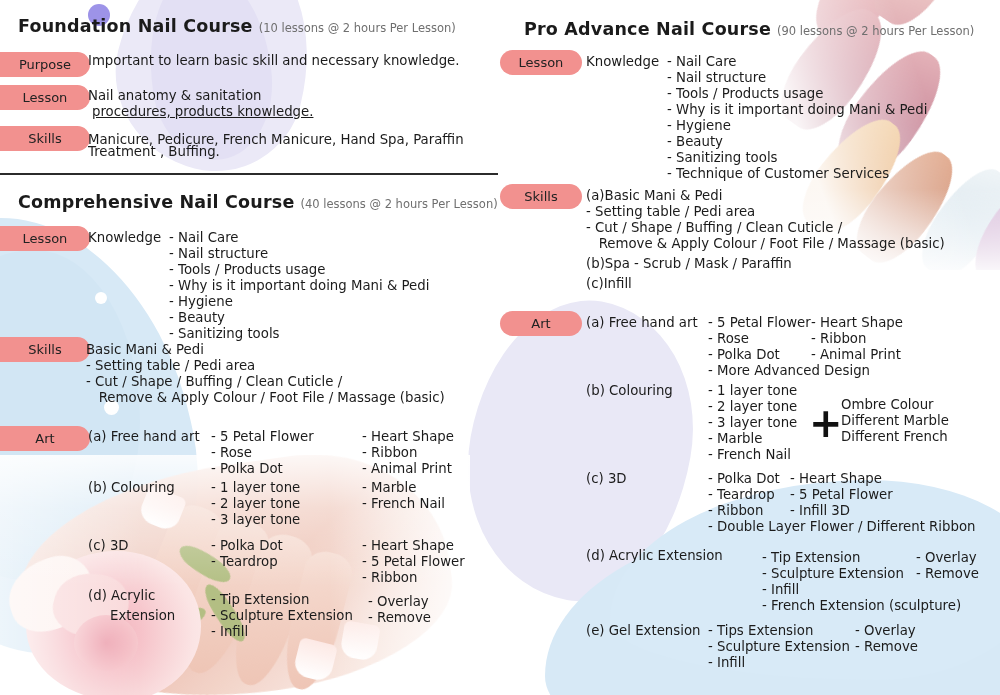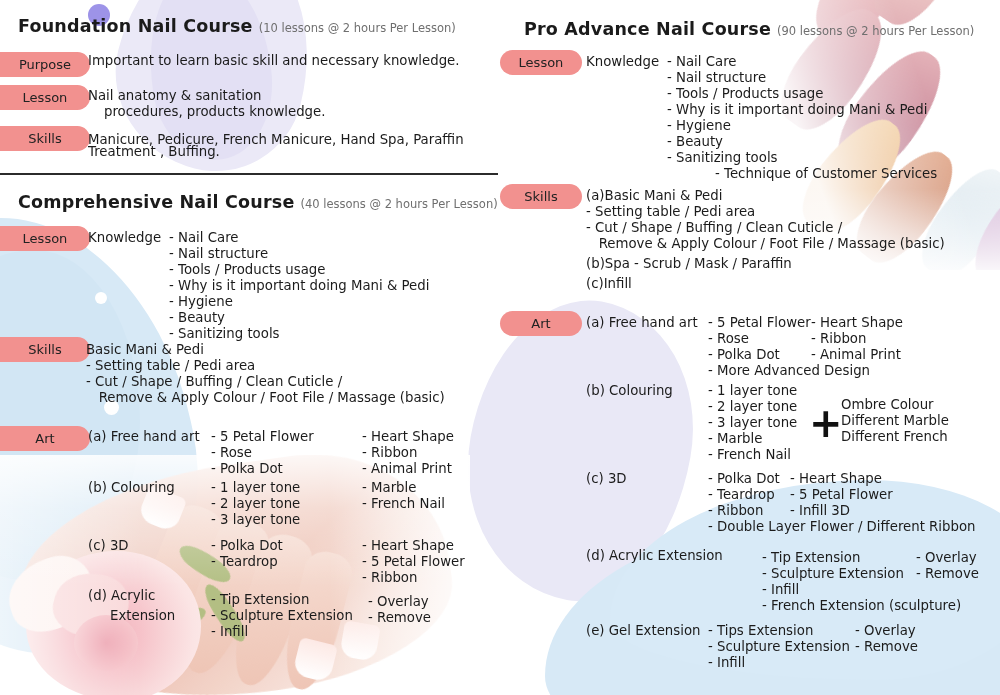--- a/index.html
+++ b/index.html
@@ -216,21 +216,21 @@
     <div class="course">
       <div class="course-title" style="left:18px;top:16px;">
         <span>Foundation Nail Course</span><span class="course-sub">(10 lessons @ 2 hours Per Lesson)</span>
       </div>
 
       <div class="pill pill-left" style="top:52px;">Purpose</div>
       <div class="txt" style="left:88px;top:53px;">Important to learn basic skill and necessary knowledge.</div>
 
       <div class="pill pill-left" style="top:85px;">Lesson</div>
       <div class="txt" style="left:88px;top:88px;">Nail anatomy &amp; sanitation</div>
-      <div class="txt" style="left:104px;top:104px;">procedures, products knowledge.</div>
+      <div class="txt" style="left:92px;top:104px;text-decoration:underline;">procedures, products knowledge.</div>
 
       <div class="pill pill-left" style="top:126px;">Skills</div>
       <div class="txt" style="left:88px;top:132px;text-align:right;">Manicure, Pedicure, French Manicure, Hand Spa, Paraffin</div>
       <div class="txt" style="left:88px;top:144px;">Treatment , Buffing.</div>
     </div>
 
     <div class="divider"></div>
 
     <div class="course">
       <div class="course-title" style="left:18px;top:192px;">
@@ -296,21 +296,21 @@
 
       <div class="pill pill-right" style="top:50px;">Lesson</div>
       <div class="txt" style="left:86px;top:54px;">Knowledge</div>
       <div class="txt" style="left:167px;top:54px;">- Nail Care</div>
       <div class="txt" style="left:167px;top:70px;">- Nail structure</div>
       <div class="txt" style="left:167px;top:86px;">- Tools / Products usage</div>
       <div class="txt" style="left:167px;top:102px;">- Why is it important doing Mani &amp; Pedi</div>
       <div class="txt" style="left:167px;top:118px;">- Hygiene</div>
       <div class="txt" style="left:167px;top:134px;">- Beauty</div>
       <div class="txt" style="left:167px;top:150px;">- Sanitizing tools</div>
-      <div class="txt" style="left:167px;top:166px;margin-left:48px;">- Technique of Customer Services</div>
+      <div class="txt" style="left:167px;top:166px;">- Technique of Customer Services</div>
 
       <div class="pill pill-right" style="top:184px;">Skills</div>
       <div class="txt" style="left:86px;top:188px;">(a)Basic Mani &amp; Pedi</div>
       <div class="txt" style="left:86px;top:204px;">- Setting table / Pedi area</div>
       <div class="txt" style="left:86px;top:220px;">- Cut / Shape / Buffing / Clean Cuticle /</div>
       <div class="txt" style="left:86px;top:236px;">   Remove &amp; Apply Colour / Foot File / Massage (basic)</div>
       <div class="txt" style="left:86px;top:256px;">(b)Spa - Scrub / Mask / Paraffin</div>
       <div class="txt" style="left:86px;top:276px;">(c)Infill</div>
 
       <div class="pill pill-right" style="top:311px;">Art</div>

